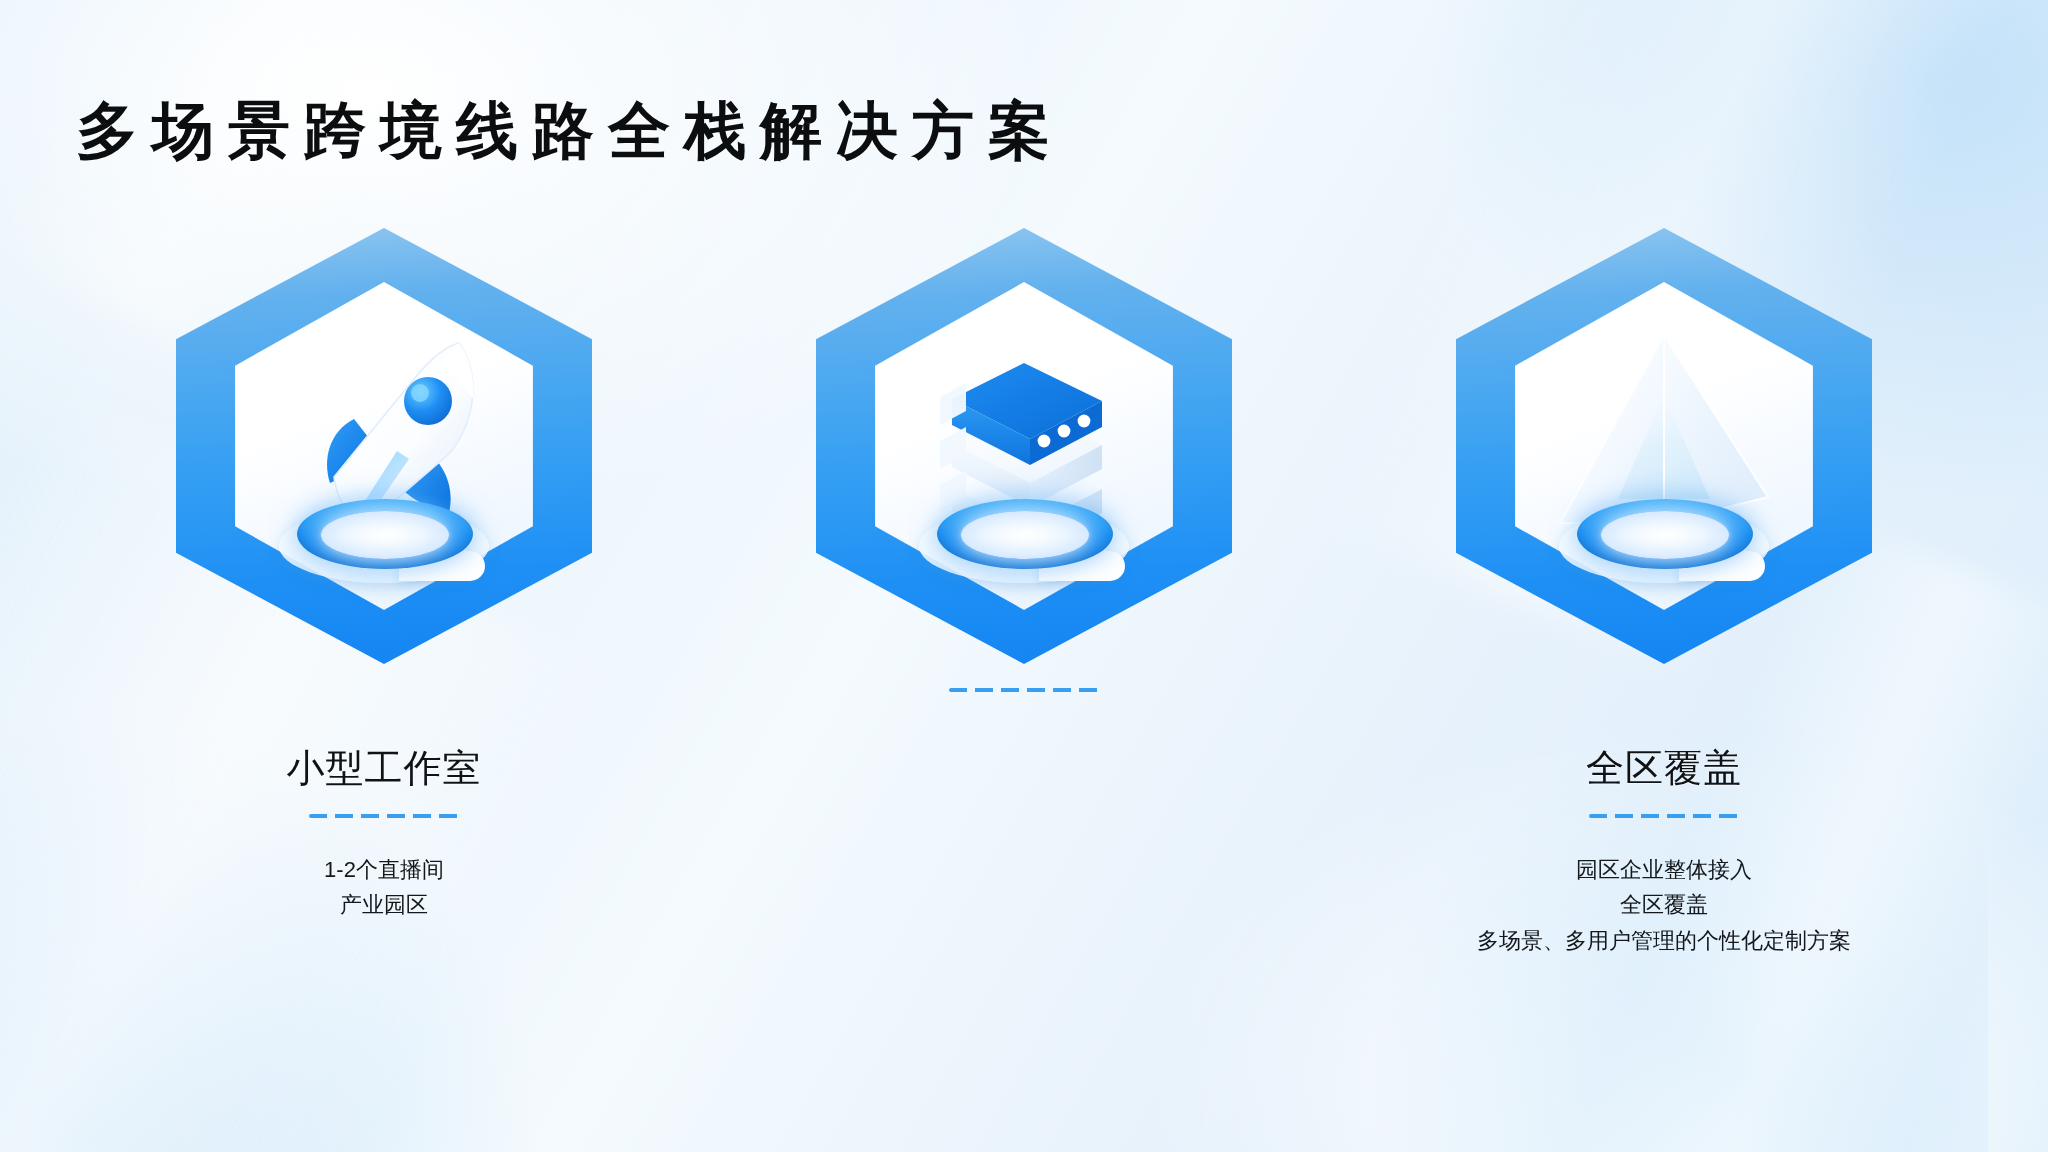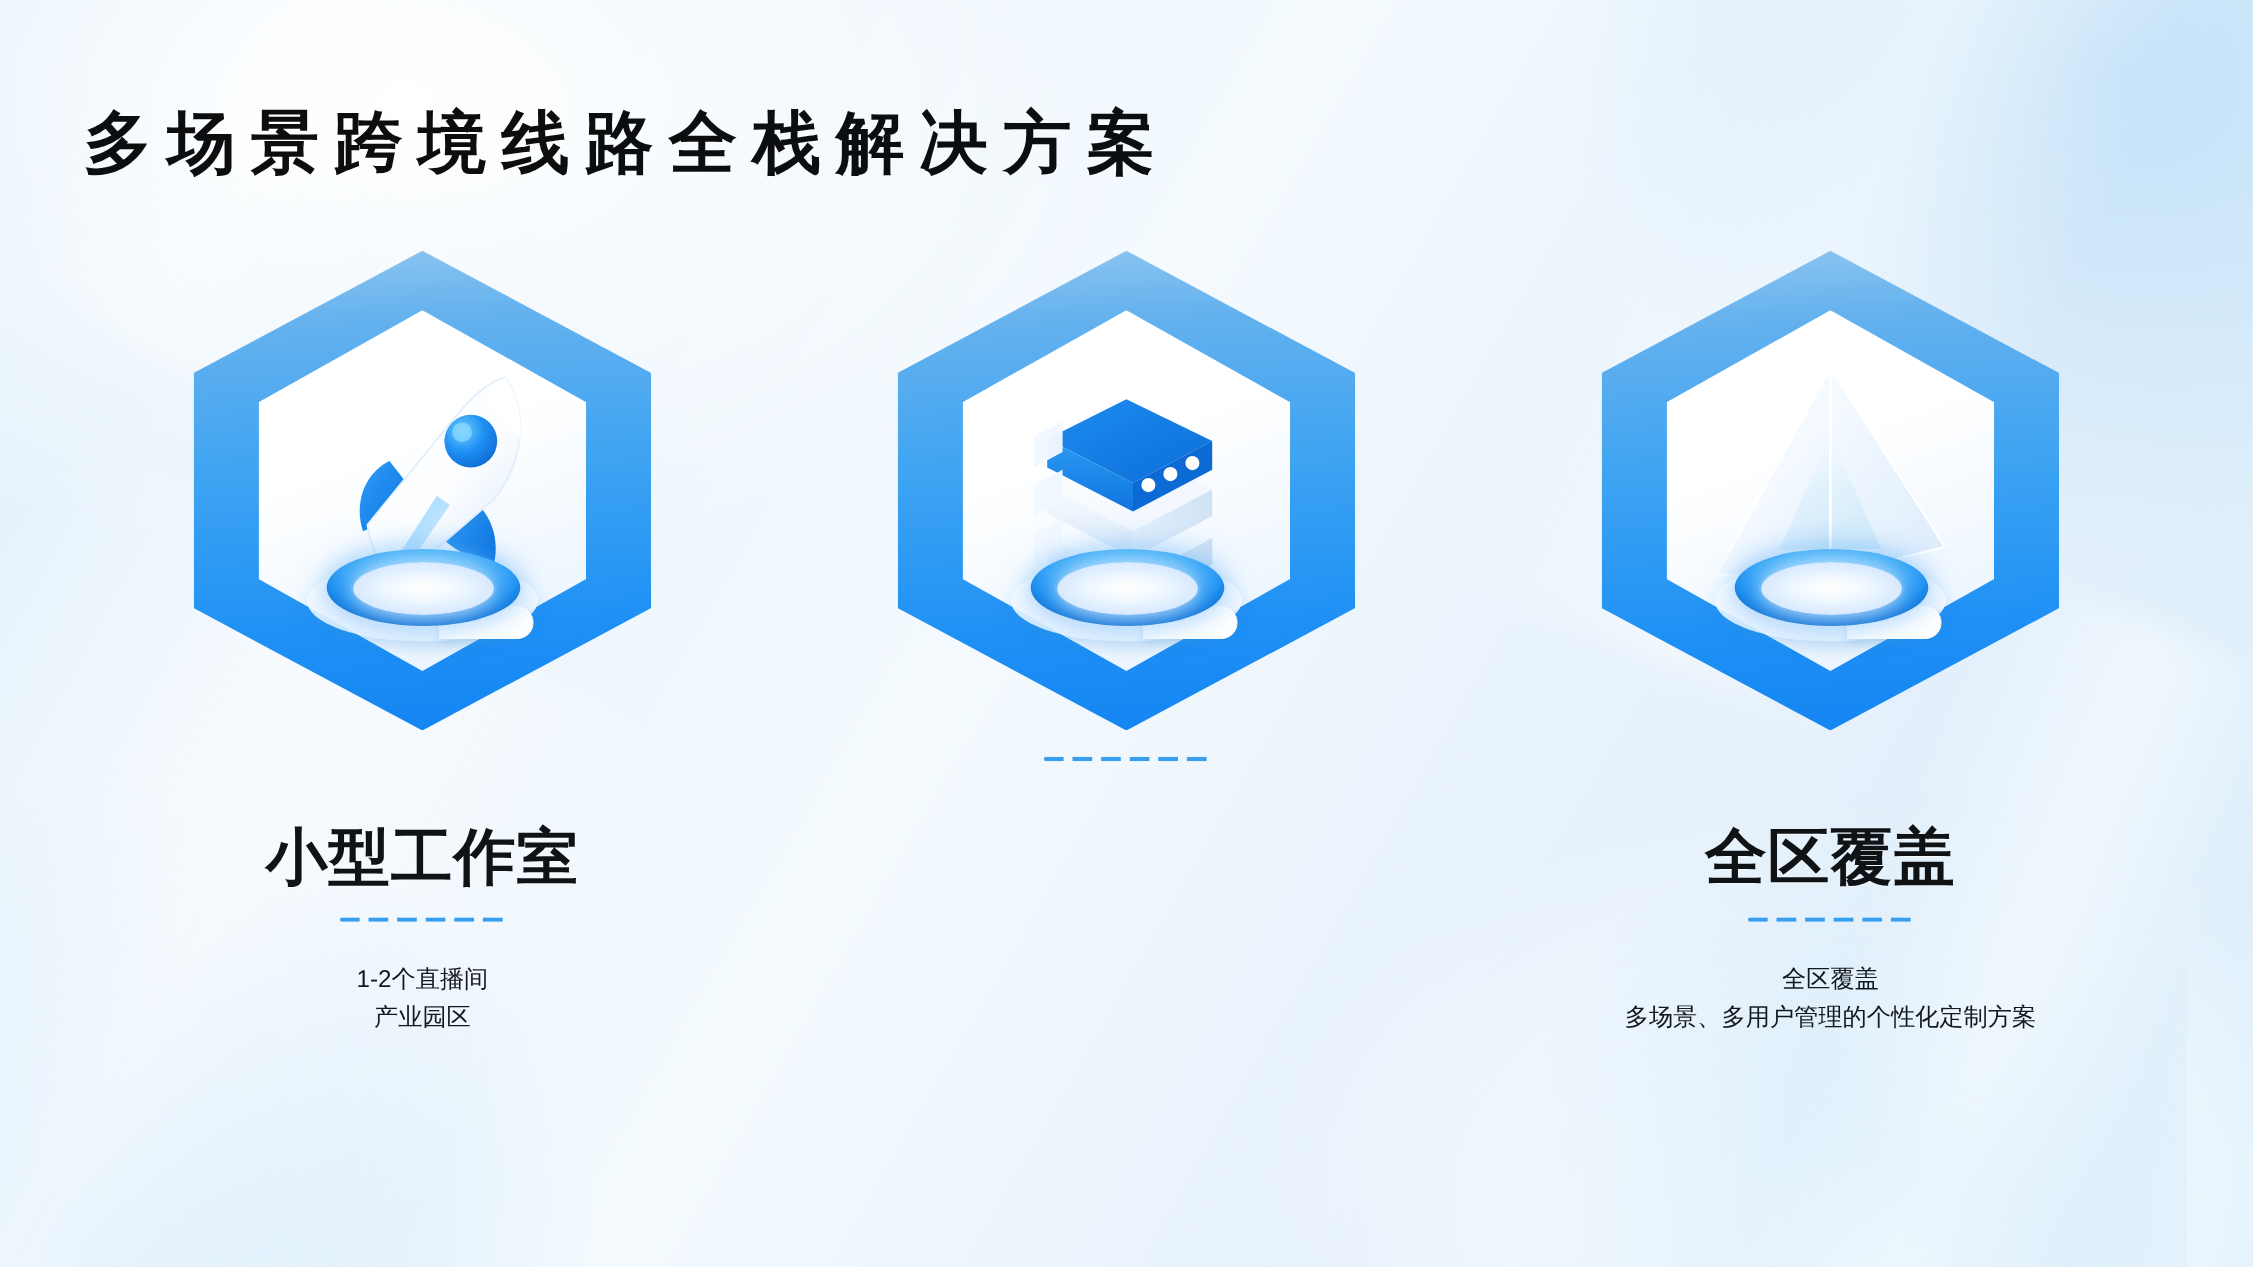--- a/index.html
+++ b/index.html
@@ -176,22 +176,22 @@
 
   
   .server-grp { position: absolute; left: 0; top: 0; width: 300px; height: 310px; }
 
   
   .pyr-grp { position: absolute; left: 0; top: 0; width: 300px; height: 310px; }
 
   
   .card-title {
     margin-top: 84px;
-    font-size: 56px;
-    font-weight: 700;
+    font-size: 38px;
+    font-weight: 400;
     color: #101316;
     letter-spacing: 1px;
     line-height: 1.1;
     white-space: nowrap;
     text-shadow: 0 1px 0 rgba(255,255,255,.55);
     text-align: right;
   }
   .divider {
     margin-top: 24px;
     width: 150px;
@@ -404,19 +404,20 @@
             <div class="ped-plate-notch"></div>
             <div class="ped-ring"></div>
             <div class="ped-hole"></div>
             <div class="ped-glow"></div>
           </div>
         </div>
       </div>
       <div class="card-title">全区覆盖</div>
       <div class="divider"></div>
       <div class="card-lines">
+        <div class="card-line">园区企业整体接入</div>
         <div class="card-line">全区覆盖</div>
         <div class="card-line">多场景、多用户管理的个性化定制方案</div>
       </div>
     </div>
 
   </div>
 </div>
 
 </body></html>

